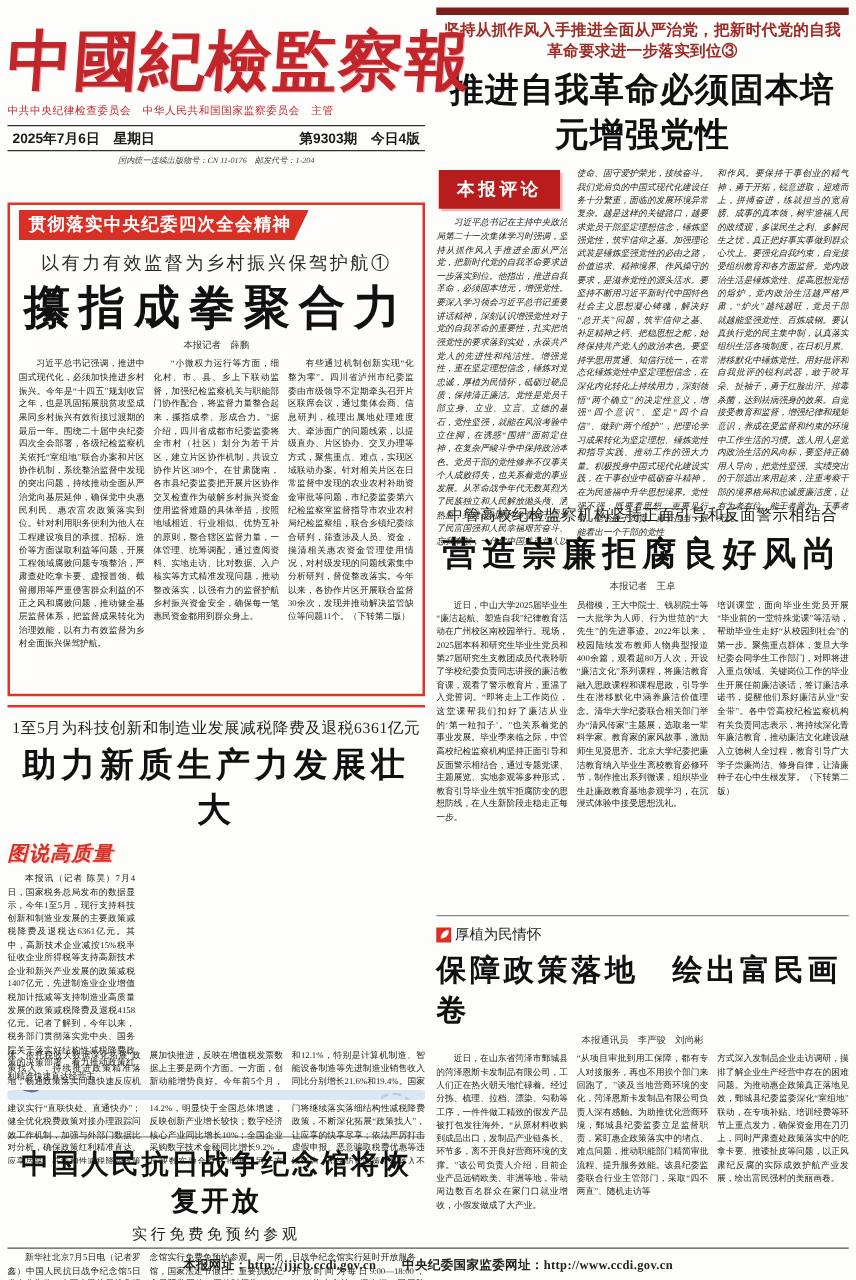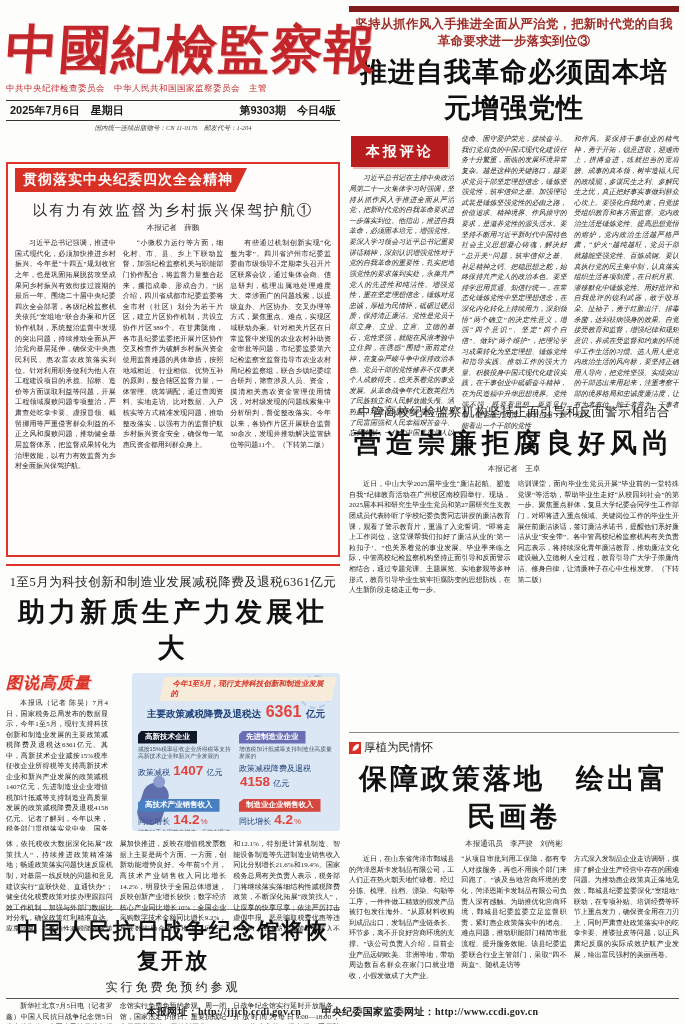--- a/index.html
+++ b/index.html
@@ -50,21 +50,21 @@
   .main-headline {
     margin-top:4px; text-align:center; font-size:37px; font-weight:900; letter-spacing:7px; color:#111;
     font-family:"Liberation Sans","DejaVu Sans",sans-serif; line-height:1.2;
   }
   .lead-body { height:257px; }
 
   
   .tax-article { margin-top:7px; height:337px; border-top:2px solid #e0342b; padding-top:8px; }
   .tax-kicker { text-align:center; font-size:12.5px; letter-spacing:.5px; color:#1e1e1e; }
   .tax-headline { text-align:center; font-size:27px; font-weight:bold; letter-spacing:4px; margin-top:3px; color:#111; }
-  .tax-mid { display:flex; gap:24px; margin-top:7px; height:158px; }
+  .tax-mid { display:flex; gap:6px; margin-top:7px; height:158px;flex-direction:column; }
   .tax-left { width:102px; flex:none; overflow:hidden; }
   .chart-label {
     color:#d93025; font-weight:900; font-style:italic; font-size:16px; letter-spacing:1px;
     font-family:"Liberation Sans",sans-serif; text-shadow:1px 1px 0 #f6c9c4; margin-bottom:4px; white-space:nowrap;
   }
   .tax-left p { font-size:7px; line-height:1.5; text-align:justify; text-indent:2em; }
   .infographic {
     flex:1; background:#dbe7f4; border-radius:3px; padding:4px 6px; position:relative; overflow:hidden;
     font-family:"Liberation Sans",sans-serif;
   }
@@ -113,21 +113,21 @@
   .commentary-body p, .commentary-body .colbox p { font-style:italic; }
 
   .university { margin-top:6px; height:330px; padding-top:4px; }
   .univ-kicker { text-align:center; font-size:12.5px; color:#1c1c1c; letter-spacing:.5px; }
   .univ-headline { text-align:center; font-size:27px; font-weight:bold; letter-spacing:5px; margin-top:4px; color:#111; }
   .univ-body { height:242px; }
 
   .policy { border-top:1px solid #888; margin-top:2px; padding-top:7px; height:246px; }
   .policy-kicker { display:flex; align-items:center; gap:3px; font-size:11.5px; color:#222; }
   .leaf-badge { width:12px; height:12px; background:#d93025; display:inline-flex; align-items:center; justify-content:center; flex:none; }
-  .policy-headline { text-align:center; font-size:28px; font-weight:bold; letter-spacing:3px; margin-top:5px; color:#111; }
+  .policy-headline { text-align:left; font-size:24px; font-weight:bold; letter-spacing:3px; margin-top:5px; color:#111; }
   .policy-body { height:168px; }
 
   
   .page-footer { position:absolute; left:0; right:0; bottom:0; height:26px; border-top:1px solid #555; margin:0 6px; 
     display:flex; align-items:center; justify-content:center; }
   .page-footer div { font-size:10px; font-weight:bold; color:#222; letter-spacing:.3px; }
 </style>
 </head>
 <body>
 
@@ -142,20 +142,21 @@
         <div class="date-row">
           <span>2025年7月6日　星期日</span>
           <span>第9303期　今日4版</span>
         </div>
         <div class="pub-code">国内统一连续出版物号：CN 11-0176　邮发代号：1-204</div>
       </header>
 
       <section class="lead-article">
         <div class="red-label">贯彻落实中央纪委四次全会精神</div>
         <div class="series-title">以有力有效监督为乡村振兴保驾护航①</div>
+        <h2 class="main-headline">攥指成拳聚合力</h2>
         <div class="byline">本报记者　薛鹏</div>
         <div class="cols lead-body">
           <p>习近平总书记强调，推进中国式现代化，必须加快推进乡村振兴。今年是“十四五”规划收官之年，也是巩固拓展脱贫攻坚成果同乡村振兴有效衔接过渡期的最后一年。围绕二十届中央纪委四次全会部署，各级纪检监察机关依托“室组地”联合办案和片区协作机制，系统整治监督中发现的突出问题，持续推动全面从严治党向基层延伸，确保党中央惠民利民、惠农富农政策落实到位。针对利用职务便利为他人在工程建设项目的承揽、招标、造价等方面谋取利益等问题，开展工程领域腐败问题专项整治，严肃查处吃拿卡要、虚报冒领、截留挪用等严重侵害群众利益的不正之风和腐败问题，推动健全基层监督体系，把监督成果转化为治理效能，以有力有效监督为乡村全面振兴保驾护航。</p>
           <p>“小微权力运行等方面，细化村、市、县、乡上下联动监督，加强纪检监察机关与职能部门协作配合，将监督力量整合起来，攥指成拳、形成合力。”据介绍，四川省成都市纪委监委将全市村（社区）划分为若干片区，建立片区协作机制，共设立协作片区389个。在甘肃陇南，各市县纪委监委把开展片区协作交叉检查作为破解乡村振兴资金使用监督难题的具体举措，按照地域相近、行业相似、优势互补的原则，整合辖区监督力量，一体管理、统筹调配，通过查阅资料、实地走访、比对数据、入户核实等方式精准发现问题，推动整改落实，以强有力的监督护航乡村振兴资金安全，确保每一笔惠民资金都用到群众身上。</p>
           <p>有些通过机制创新实现“化整为零”。四川省泸州市纪委监委由市级领导不定期牵头召开片区联席会议，通过集体会商、信息研判，梳理出属地处理难度大、牵涉面广的问题线索，以提级直办、片区协办、交叉办理等方式，聚焦重点、难点，实现区域联动办案。针对相关片区在日常监督中发现的农业农村补助资金审批等问题，市纪委监委第六纪检监察室监督指导市农业农村局纪检监察组，联合乡镇纪委综合研判，筛查涉及人员、资金，摸清相关惠农资金管理使用情况，对村级发现的问题线索集中分析研判，督促整改落实。今年以来，各协作片区开展联合监督30余次，发现并推动解决监管缺位等问题11个。（下转第二版）</p>
         </div>
       </section>
 
       <section class="tax-article">
         <div class="tax-kicker">1至5月为科技创新和制造业发展减税降费及退税6361亿元</div>
@@ -254,20 +255,21 @@
           <p style="text-indent:0">和作风。要保持干事创业的精气神，勇于开拓，锐意进取，迎难而上，拼搏奋进，练就担当的宽肩膀、成事的真本领，树牢造福人民的政绩观，多谋民生之利、多解民生之忧，真正把好事实事做到群众心坎上。要强化自我约束，自觉接受组织教育和各方面监督。党内政治生活是锤炼党性、提高思想觉悟的熔炉，党内政治生活越严格严肃，“炉火”越纯越旺，党员干部就越能坚强党性、百炼成钢。要认真执行党的民主集中制，认真落实组织生活各项制度，在日积月累、潜移默化中锤炼党性。用好批评和自我批评的锐利武器，敢于咬耳朵、扯袖子，勇于红脸出汗、排毒杀菌，达到祛病强身的效果。自觉接受教育和监督，增强纪律和规矩意识，养成在受监督和约束的环境中工作生活的习惯。选人用人是党内政治生活的风向标，要坚持正确用人导向，把党性坚强、实绩突出的干部选出来用起来，注重考察干部的境界格局和忠诚度廉洁度，让有为者有位、能干者善为、干事者无忧。</p>
         </div>
       </section>
 
       <section class="university">
         <div class="univ-kicker">中管高校纪检监察机构坚持正面引导和反面警示相结合</div>
         <h2 class="univ-headline">营造崇廉拒腐良好风尚</h2>
         <div class="byline">本报记者　王卓</div>
         <div class="cols univ-body">
           <p>近日，中山大学2025届毕业生“廉洁起航、塑造自我”纪律教育活动在广州校区南校园举行。现场，2025届本科和研究生毕业生党员和第27届研究生支教团成员代表聆听了学校纪委负责同志讲授的廉洁教育课，观看了警示教育片，重温了入党誓词。“即将走上工作岗位，这堂课帮我们扣好了廉洁从业的‘第一粒扣子’。”也关系着党的事业发展。毕业季来临之际，中管高校纪检监察机构坚持正面引导和反面警示相结合，通过专题党课、主题展览、实地参观等多种形式，教育引导毕业生筑牢拒腐防变的思想防线，在人生新阶段走稳走正每一步。</p>
+          <p style="text-indent:0">员楷模，王大中院士、钱易院士等一大批学为人师、行为世范的“大先生”的先进事迹。2022年以来，校园陆续发布教师人物典型报道400余篇，观看超80万人次，开设“廉洁文化”系列课程，将廉洁教育融入思政课程和课程思政，引导学生在潜移默化中涵养廉洁价值理念。清华大学纪委联合相关部门举办“清风传家”主题展，选取老一辈科学家、教育家的家风故事，激励师生见贤思齐。北京大学纪委把廉洁教育纳入毕业生离校教育必修环节，制作推出系列微课，组织毕业生赴廉政教育基地参观学习，在沉浸式体验中接受思想洗礼。</p>
           <p style="text-indent:0">培训课堂，面向毕业生党员开展“毕业前的一堂特殊党课”等活动，帮助毕业生走好“从校园到社会”的第一步。聚焦重点群体，复旦大学纪委会同学生工作部门，对即将进入重点领域、关键岗位工作的毕业生开展任前廉洁谈话，签订廉洁承诺书，提醒他们系好廉洁从业“安全带”。各中管高校纪检监察机构有关负责同志表示，将持续深化青年廉洁教育，推动廉洁文化建设融入立德树人全过程，教育引导广大学子崇廉尚洁、修身自律，让清廉种子在心中生根发芽。（下转第二版）</p>
         </div>
       </section>
 
       <section class="policy">
         <div class="policy-kicker">
           <span class="leaf-badge">
             <svg width="9" height="9" viewBox="0 0 10 10">
                 <path d="M8.5 1.5 C5 1.5 2.5 4 2 8.5 C6.5 8 9 5.5 8.5 1.5 Z M2.8 7.2 L7.5 2.5" fill="#fff" stroke="#fff" stroke-width="0.6"></path>
               </svg>

